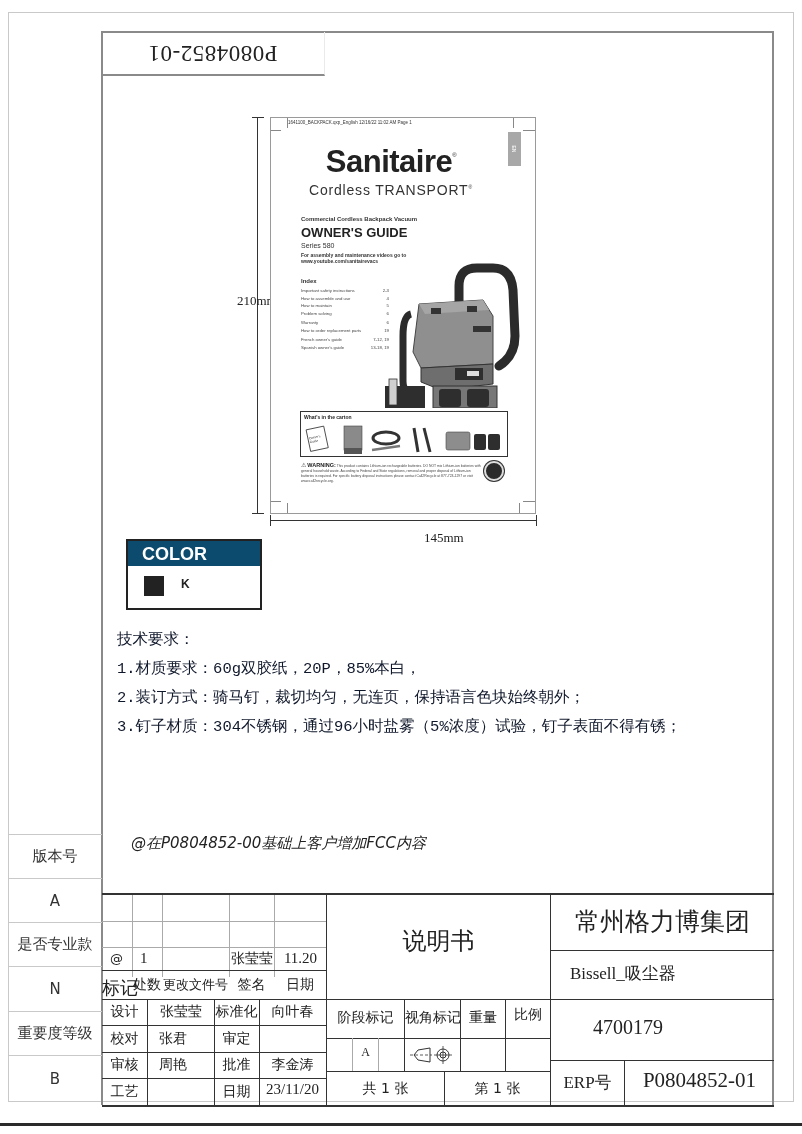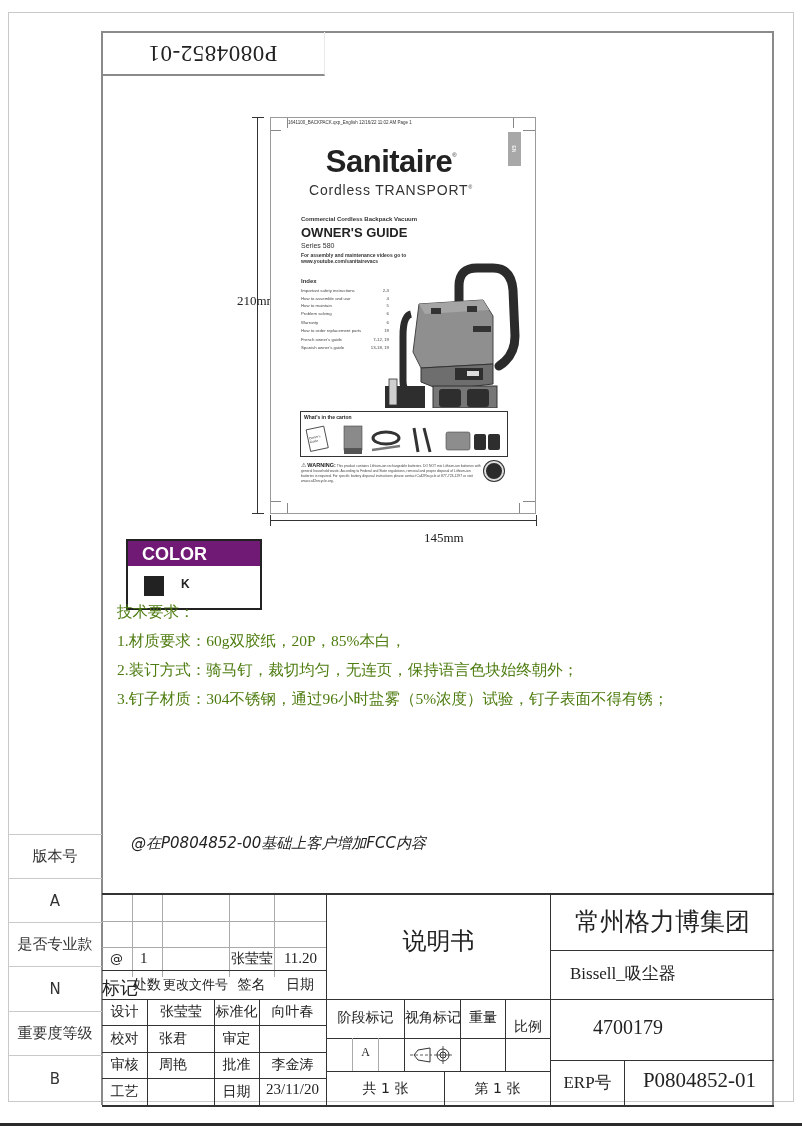--- a/index.html
+++ b/index.html
@@ -42,27 +42,27 @@
 
   .carton { position: absolute; left: 29px; top: 293px; width: 208px; height: 46px; border: 1px solid #333; }
   .carton-title { position: absolute; left: 3px; top: 2px; font-family: "Liberation Sans", sans-serif; font-size: 5px; font-weight: bold; color: #222; }
   .warning { position: absolute; left: 30px; top: 345px; width: 180px; font-family: "Liberation Sans", sans-serif; font-size: 3.4px; line-height: 5px; color: #444; }
   .warning b { font-size: 5.5px; color: #222; }
   .recycle { position: absolute; left: 213px; top: 343px; width: 20px; height: 20px; border-radius: 50%; background: #2a2a2a; border: 2px solid #ddd; box-shadow: 0 0 0 1px #333; }
   .reg-mark { position: absolute; width: 9px; height: 9px; }
 
   
   .color-box { position: absolute; left: 126px; top: 539px; width: 136px; height: 71px; border: 2px solid #222; }
-  .color-head { height: 25px; background: #701a75; color: #fff; font-family: "Liberation Sans", sans-serif; font-weight: bold; font-size: 18px; padding-left: 14px; line-height: 26px; }
+  .color-head { height: 25px; background: #0c4a6e; color: #fff; font-family: "Liberation Sans", sans-serif; font-weight: bold; font-size: 18px; padding-left: 14px; line-height: 26px; }
   .color-body { position: relative; height: 42px; }
   .color-swatch { position: absolute; left: 16px; top: 10px; width: 20px; height: 20px; background: #222; }
   .color-name { position: absolute; left: 53px; top: 11px; font-family: "Liberation Sans", sans-serif; font-weight: bold; font-size: 12px; color: #222; }
 
   
-  .reqs { position: absolute; left: 117px; top: 600px; font-family: Liberation Serif, serif; font-size: 15.5px; color: #4d7c0f; }
+  .reqs { position: absolute; left: 117px; top: 628px; font-family: Liberation Mono, monospace; font-size: 15.5px; color: #0f172a; }
   .req-line { height: 29px; line-height: 24px; white-space: nowrap; }
   .note { position: absolute; left: 131px; top: 834px; font-family: "DejaVu Sans", sans-serif; font-size: 15px; color: #222; white-space: nowrap; font-style: italic; }
 
   
   .left-col { position: absolute; left: 8px; top: 834px; width: 94px; }
   .lc-cell { height: 44px; border-top: 1px solid #c9c9c9; display: flex; align-items: center; justify-content: center; font-family: "DejaVu Sans", sans-serif; font-size: 15px; color: #333; }
 
   
   .tb { position: absolute; left: 102px; top: 893px; width: 672px; height: 212px; border-top: 2px solid #333; }
   .tb-line { position: absolute; background: #333; }
@@ -294,21 +294,21 @@
   <div class="tb-line" style="left:302px; top:104px; width:1px; height:72px"></div>
   <div class="tb-line" style="left:358px; top:104px; width:1px; height:72px"></div>
   <div class="tb-line" style="left:403px; top:104px; width:1px; height:72px"></div>
   <div class="tb-line light" style="left:250px; top:143px; width:1px; height:33px"></div>
   <div class="tb-line light" style="left:276px; top:143px; width:1px; height:33px"></div>
   <div class="tb-line" style="left:342px; top:176px; width:1px; height:34px"></div>
 
   <div class="tb-text" style="left:225px; top:114px; width:77px; font-size:14px">阶段标记</div>
   <div class="tb-text" style="left:303px; top:114px; width:55px; font-size:14px">视角标记</div>
   <div class="tb-text" style="left:359px; top:114px; width:44px; font-size:14px">重量</div>
-  <div class="tb-text" style="left:404px; top:123px; width:44px; font-size:14px">比例</div>
+  <div class="tb-text" style="left:404px; top:111px; width:44px; font-size:14px">比例</div>
   <div class="tb-text" style="left:251px; top:150px; width:25px; font-size:12px; font-family:'Liberation Serif', serif">A</div>
   <svg style="position:absolute; left:308px; top:149px; width:46px; height:22px" viewBox="0 0 46 22">
     <path d="M4 11 L8 6 L20 4 L20 18 L8 16 Z" fill="none" stroke="#333" stroke-width="1"></path>
     <line x1="0" y1="11" x2="22" y2="11" stroke="#333" stroke-width="0.8" stroke-dasharray="3 2"></line>
     <circle cx="33" cy="11" r="6" fill="none" stroke="#333" stroke-width="1"></circle>
     <circle cx="33" cy="11" r="3" fill="none" stroke="#333" stroke-width="1"></circle>
     <line x1="24" y1="11" x2="42" y2="11" stroke="#333" stroke-width="0.8"></line>
     <line x1="33" y1="2" x2="33" y2="20" stroke="#333" stroke-width="0.8"></line>
   </svg>
   <div class="tb-text" style="left:225px; top:185px; width:117px; font-size:14px">共 1 张</div>

